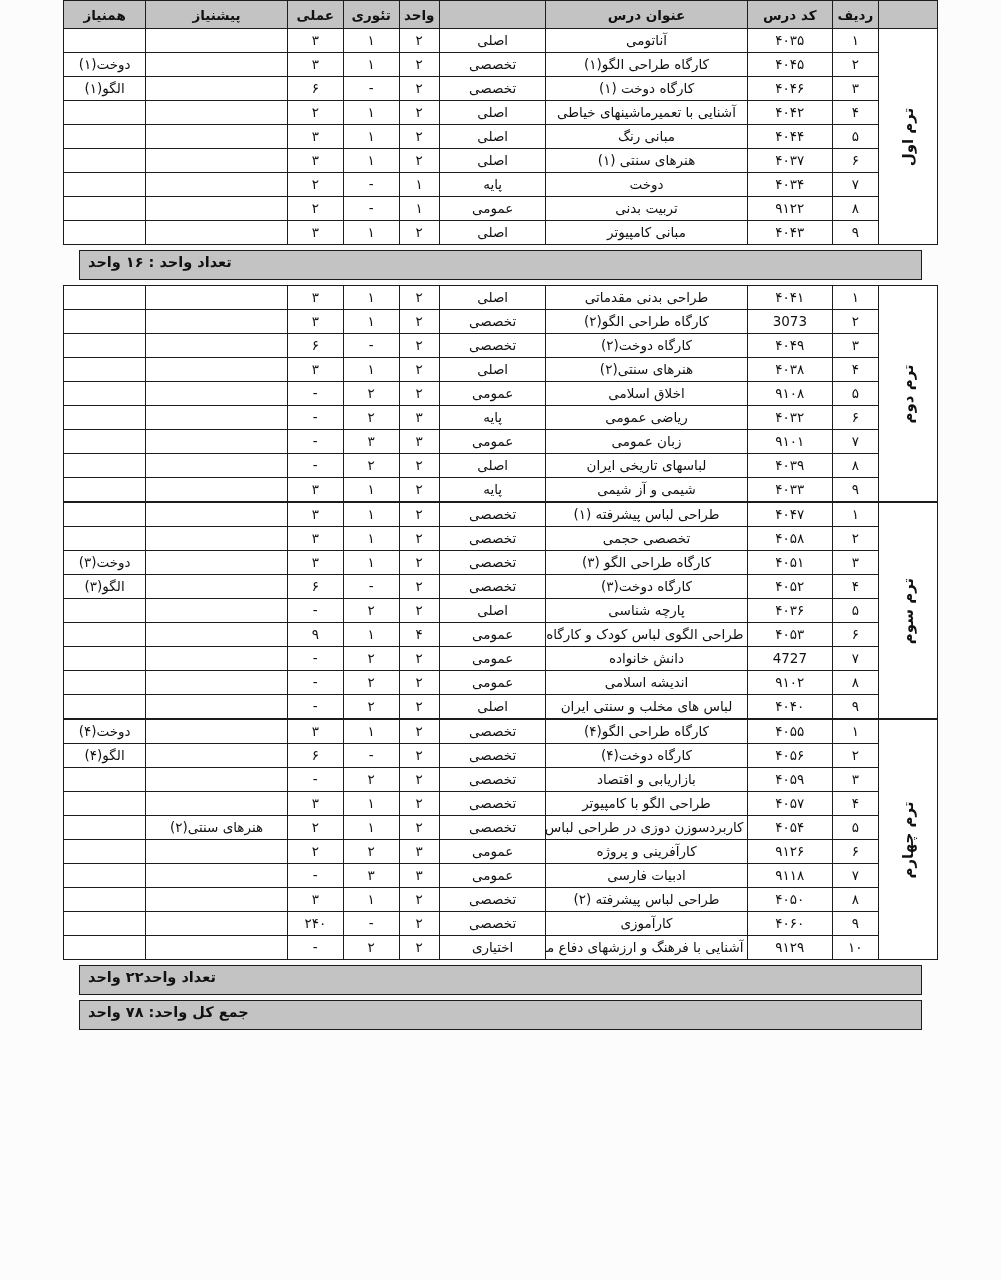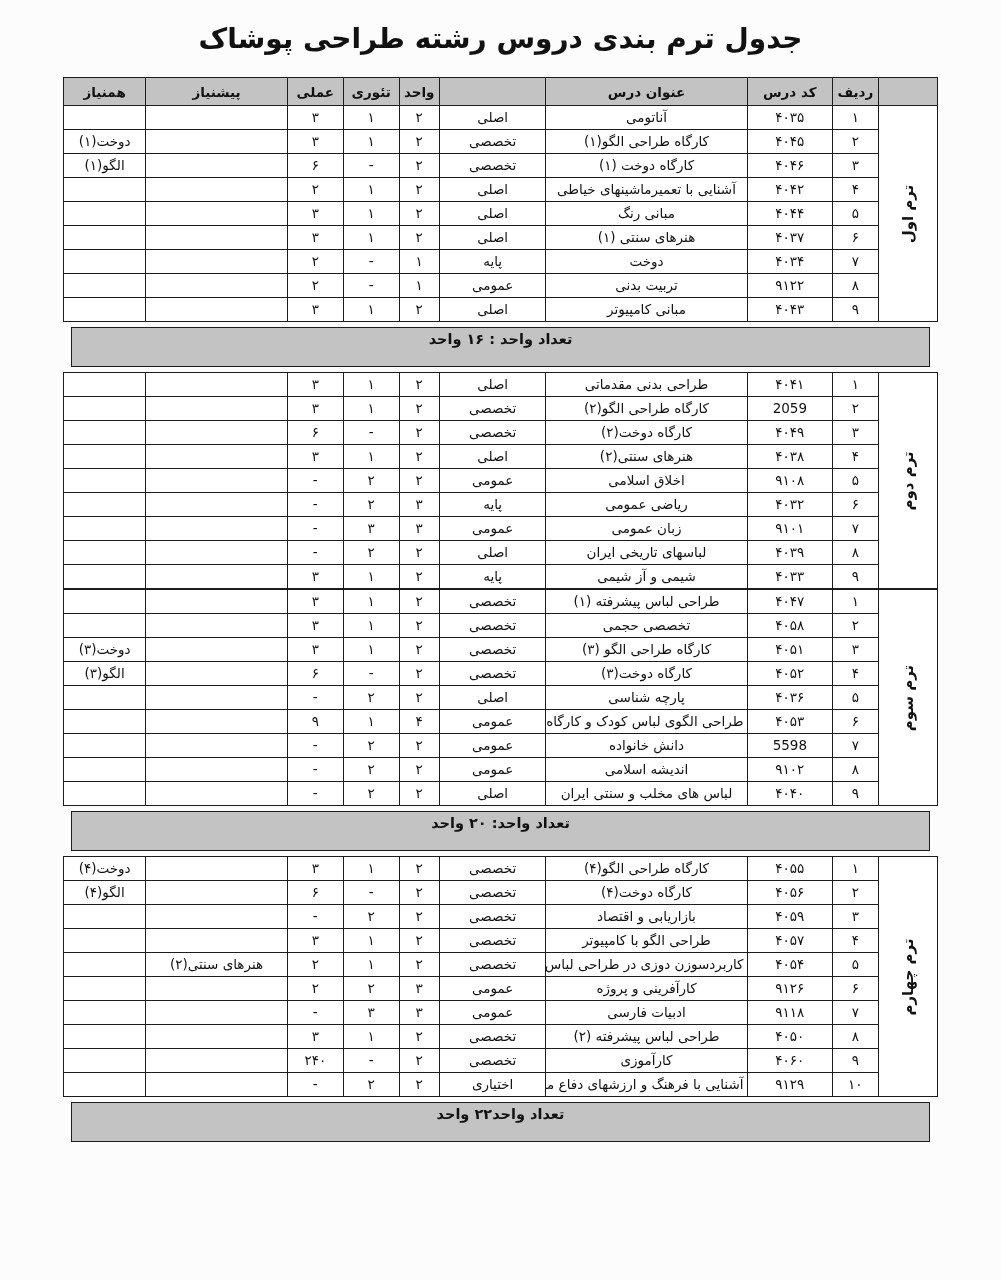--- a/index.html
+++ b/index.html
@@ -60,37 +60,36 @@
   }
   .term-text{
     position:absolute;
     left:50%;top:50%;
     transform:translate(-50%,-50%) rotate(-90deg);
     font-weight:bold;
     font-size:15px;
     white-space:nowrap;
   }
   .bar{
-    margin:5px 8px;
+    margin:5px 16px;
     background:var(--bar-bg);
     border:1.5px solid var(--border);
     font-weight:bold;
     font-size:14.5px;
-    height:40px;
+    height:30px;
     line-height:23px;
     padding:0 8px;
-    text-align:center;
+    text-align:left;
     direction:rtl;
   }
 </style>
 </head>
 <body>
 
 <div class="page">
-  <div class="title">جدول ترم بندی دروس رشته طراحی پوشاک</div>
   <div class="tables" id="root">
       <table class="grid" dir="rtl">
         <colgroup>
           <col style="width: 6.8%;">
           <col style="width: 5.2%;">
           <col style="width: 9.8%;">
           <col style="width: 23%;">
           <col style="width: 12.2%;">
           <col style="width: 4.6%;">
           <col style="width: 6.4%;">
@@ -241,21 +240,21 @@
             <td>طراحی بدنی مقدماتی</td>
             <td>اصلی</td>
             <td>۲</td>
             <td>۱</td>
             <td>۳</td>
             <td></td>
             <td></td>
           </tr>
           <tr>
             <td>۲</td>
-            <td>2059</td>
+            <td>3073</td>
             <td>کارگاه طراحی الگو(۲)</td>
             <td>تخصصی</td>
             <td>۲</td>
             <td>۱</td>
             <td>۳</td>
             <td></td>
             <td></td>
           </tr>
           <tr>
             <td>۳</td>
@@ -414,21 +413,21 @@
             <td>طراحی الگوی لباس کودک و کارگاه دوخت</td>
             <td>عمومی</td>
             <td>۴</td>
             <td>۱</td>
             <td>۹</td>
             <td></td>
             <td></td>
           </tr>
           <tr>
             <td>۷</td>
-            <td>5598</td>
+            <td>4727</td>
             <td>دانش خانواده</td>
             <td>عمومی</td>
             <td>۲</td>
             <td>۲</td>
             <td>-</td>
             <td></td>
             <td></td>
           </tr>
           <tr>
             <td>۸</td>
@@ -447,21 +446,20 @@
             <td>لباس های مخلب و سنتی ایران</td>
             <td>اصلی</td>
             <td>۲</td>
             <td>۲</td>
             <td>-</td>
             <td></td>
             <td></td>
           </tr>
         </tbody>
       </table>
-      <div class="bar">تعداد واحد: ۲۰ واحد</div>
       <table class="grid" dir="rtl">
         <colgroup>
           <col style="width: 6.8%;">
           <col style="width: 5.2%;">
           <col style="width: 9.8%;">
           <col style="width: 23%;">
           <col style="width: 12.2%;">
           <col style="width: 4.6%;">
           <col style="width: 6.4%;">
           <col style="width: 6.4%;">
@@ -578,14 +576,15 @@
             <td>اختیاری</td>
             <td>۲</td>
             <td>۲</td>
             <td>-</td>
             <td></td>
             <td></td>
           </tr>
         </tbody>
       </table>
       <div class="bar">تعداد واحد۲۲ واحد</div>
+      <div class="bar">جمع کل واحد: ۷۸ واحد</div>
     </div>
 </div>
 
 </body></html>

